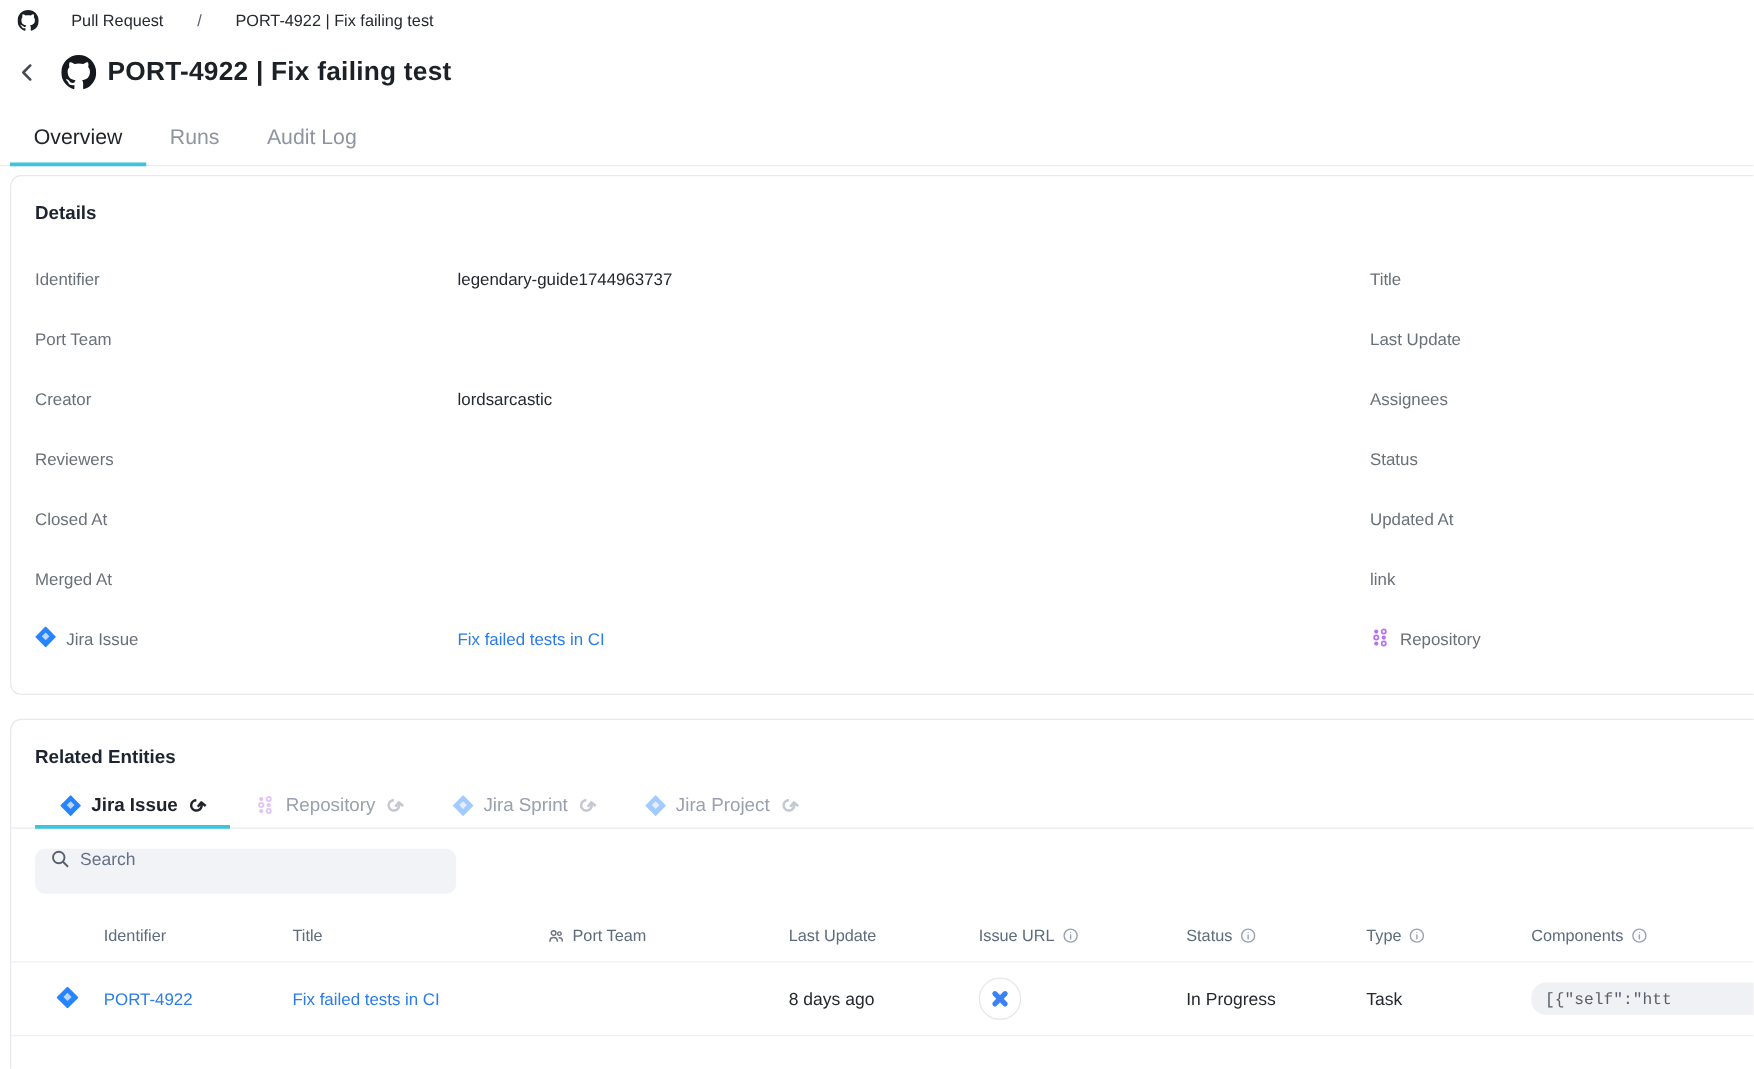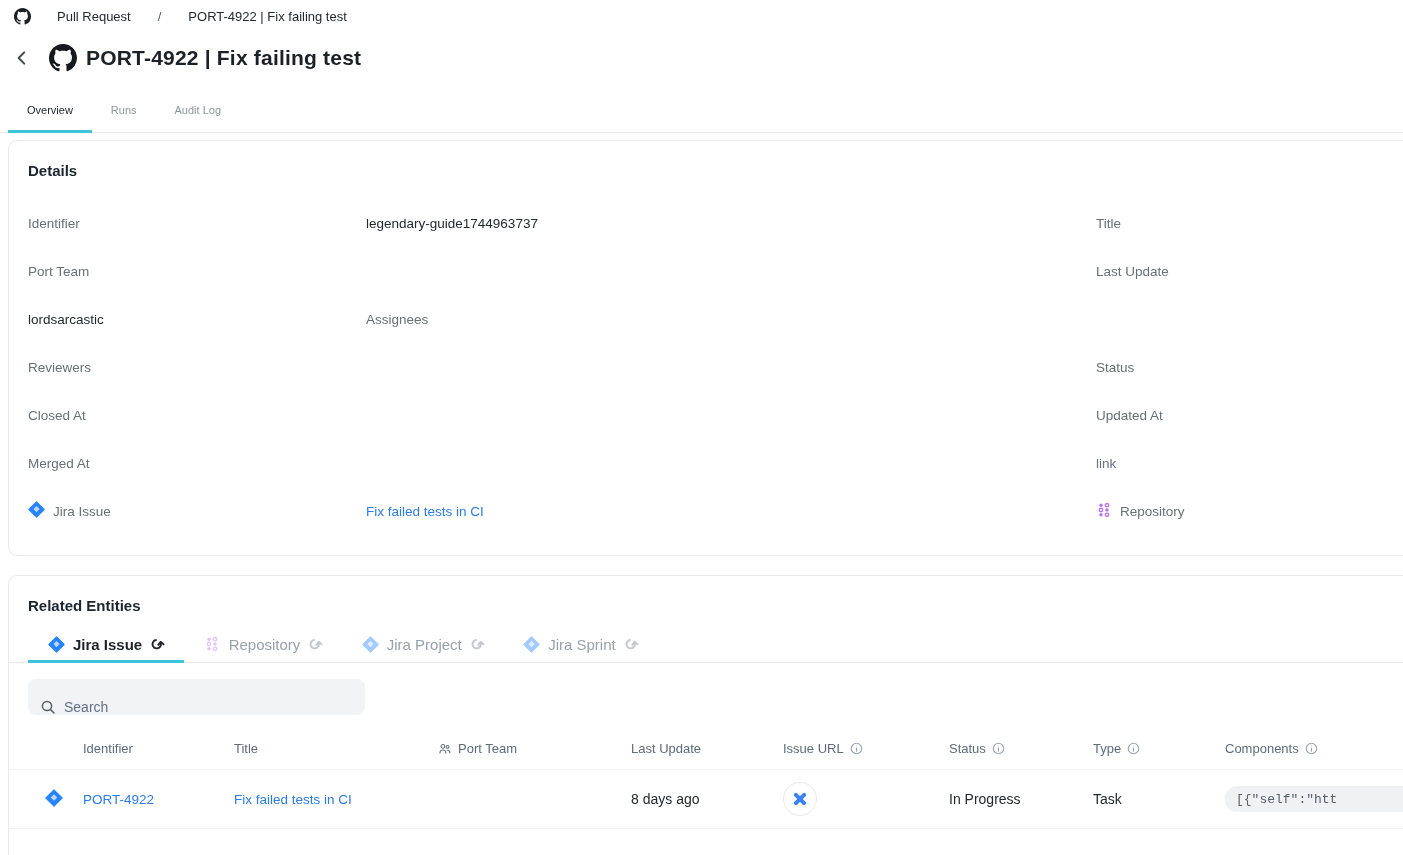--- a/index.html
+++ b/index.html
@@ -15,21 +15,21 @@
   .breadcrumb .sep { color:#57606a; padding:0 1px; }
 
   
   .page-header { position:absolute; top:39px; left:10px; height:38px; display:flex; align-items:center; gap:9px; }
   .back-btn { width:24px; height:24px; display:flex; align-items:center; justify-content:center; background:none; border:none; cursor:pointer; color:#424a53; }
   .page-header .gh-big { width:28px; height:28px; color:#15191d; display:flex; margin-left:6px; }
   .page-title { font-size:21px; font-weight:700; color:#1c2127; letter-spacing:.2px; }
 
   
   .tabs { position:absolute; top:90px; left:0; width:1403px; height:43px; display:flex; padding-left:8px; border-bottom:1px solid #e9ebef; }
-  .tab { display:flex; align-items:center; padding:0 19px; font-size:11px; color:#8e959f; border-bottom:3px solid transparent; cursor:pointer; margin-bottom:-1px; }
+  .tab { display:flex; align-items:center; padding:0 19px; font-size:17px; color:#8e959f; border-bottom:3px solid transparent; cursor:pointer; margin-bottom:-1px; }
   .tab.active { color:#1d2329; border-bottom-color:#3dc3da; }
 
   
   .card { position:absolute; left:8px; width:1460px; background:#fff; border:1px solid #e7e9ee; border-radius:9px; }
   .card.details { top:140px; height:416px; }
   .card.related { top:575px; height:330px; }
   .card-heading { margin:21px 0 0 19px; font-size:15px; font-weight:700; color:#1b2430; }
 
   
   .fields { margin:20px 0 0 19px; }
@@ -41,21 +41,21 @@
   
   .rtabs { margin-top:15px; height:34px; display:flex; padding-left:19px; border-bottom:1px solid #e9ebef; }
   .rtab { display:flex; align-items:center; gap:8px; padding:0 20px; font-size:15px; color:#98a1ad; border-bottom:3px solid transparent; cursor:pointer; margin-bottom:-1px; white-space:nowrap; }
   .rtab.active { color:#1d2329; font-weight:600; border-bottom-color:#3dc3da; }
   .rtab .ticon { display:flex; width:17px; height:17px; }
   .rtab:not(.active) .ticon { opacity:.42; }
   .loop-arrow::before { content:"\21BA"; font-size:16px; font-weight:700; display:inline-block; transform:rotate(40deg); }
   .rtab.active .loop-arrow { color:#1d2329; }
   .rtab:not(.active) .loop-arrow { color:#c3c9d0; font-weight:400; }
 
-  .search-wrap { margin:16px 0 0 19px; width:337px; height:36px; background:#f1f3f6; border-radius:8px; display:flex; align-items:flex-end; padding:0 12px; gap:8px; }
+  .search-wrap { margin:16px 0 0 19px; width:337px; height:36px; background:#f1f3f6; border-radius:8px; display:flex; align-items:flex-start; padding:0 12px; gap:8px; }
   .search-wrap svg { color:#57606a; flex:none; }
   .search-input { border:none; outline:none; background:transparent; font-size:14px; color:#24292f; width:100%; font-family:"Liberation Sans",sans-serif; }
   .search-input::placeholder { color:#667085; }
 
   .trow { display:grid; grid-template-columns:66px 151px 204px 193px 152px 166px 144px 132px 1fr; align-items:center; }
   .thead { margin-top:13px; height:42px; border-bottom:1px solid #eef0f3; }
   .th { display:flex; align-items:center; gap:6px; padding-left:8px; font-size:13px; color:#5d6b7c; font-weight:400; }
   .th svg { flex:none; }
   .tdata { height:59px; border-bottom:1px solid #eef0f3; }
   .td { display:flex; align-items:center; padding-left:8px; font-size:14px; color:#24292f; }
@@ -112,20 +112,21 @@
         <div class="flabel">Title</div>
       </div>
 
       <div class="frow">
         <div class="flabel">Port Team</div>
         <div class="fvalue"></div>
         <div class="flabel">Last Update</div>
       </div>
 
       <div class="frow">
+        <div class="flabel">Creator</div>
         <div class="fvalue">lordsarcastic</div>
         <div class="flabel">Assignees</div>
       </div>
 
       <div class="frow">
         <div class="flabel">Reviewers</div>
         <div class="fvalue"></div>
         <div class="flabel">Status</div>
       </div>
 
@@ -200,31 +201,31 @@
         <span>Repository</span>
         <span class="loop-arrow"></span>
       </div>
       <div class="rtab">
         <span class="ticon">
           <svg width="17" height="17" viewBox="0 0 16 16">
               <path d="M8 0.8 L15.2 8 L8 15.2 L0.8 8 Z" fill="#2684FF" stroke="#2684FF" stroke-width="1" stroke-linejoin="round"></path>
               <path d="M8 4.7 L10.9 7.6 L8 10.5 L5.1 7.6 Z" fill="#bcd6ff"></path>
             </svg>
         </span>
-        <span>Jira Project</span>
+        <span>Jira Sprint</span>
         <span class="loop-arrow"></span>
       </div>
       <div class="rtab">
         <span class="ticon">
           <svg width="17" height="17" viewBox="0 0 16 16">
               <path d="M8 0.8 L15.2 8 L8 15.2 L0.8 8 Z" fill="#2684FF" stroke="#2684FF" stroke-width="1" stroke-linejoin="round"></path>
               <path d="M8 4.7 L10.9 7.6 L8 10.5 L5.1 7.6 Z" fill="#bcd6ff"></path>
             </svg>
         </span>
-        <span>Jira Sprint</span>
+        <span>Jira Project</span>
         <span class="loop-arrow"></span>
       </div>
     </div>
 
     <div class="search-wrap">
       <svg width="16" height="16" viewBox="0 0 16 16" fill="none" stroke="currentColor" stroke-width="1.5" stroke-linecap="round">
           <circle cx="7" cy="7" r="4.6"></circle>
           <line x1="10.6" y1="10.6" x2="14" y2="14"></line>
         </svg>
       <input class="search-input" type="text" placeholder="Search" style="">

